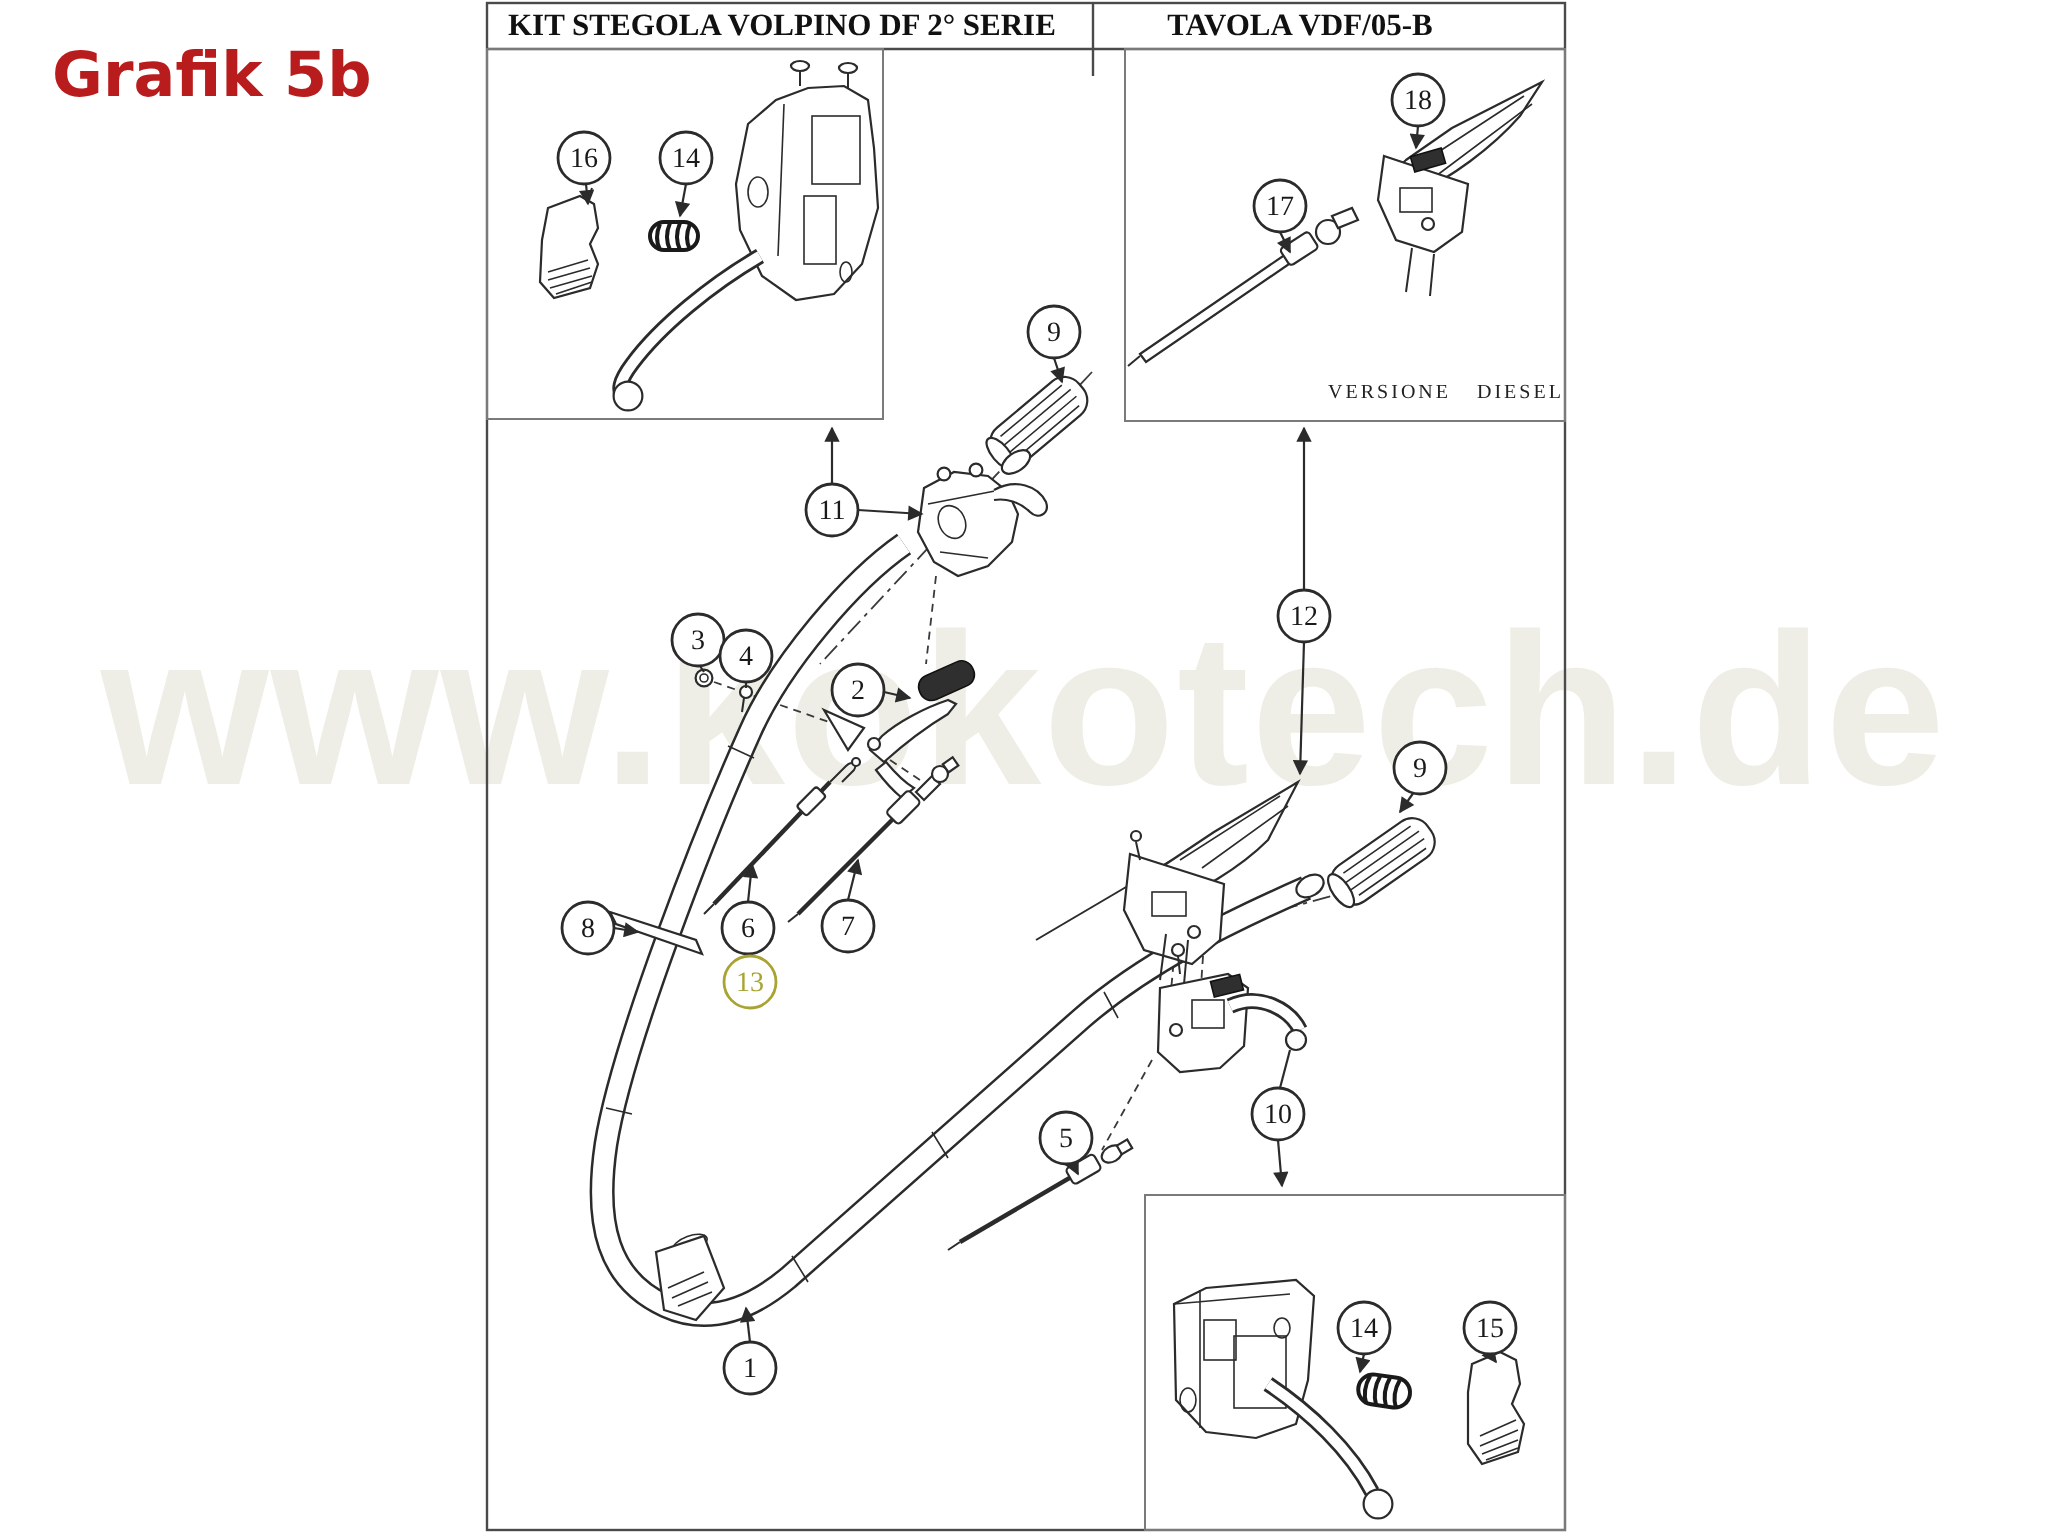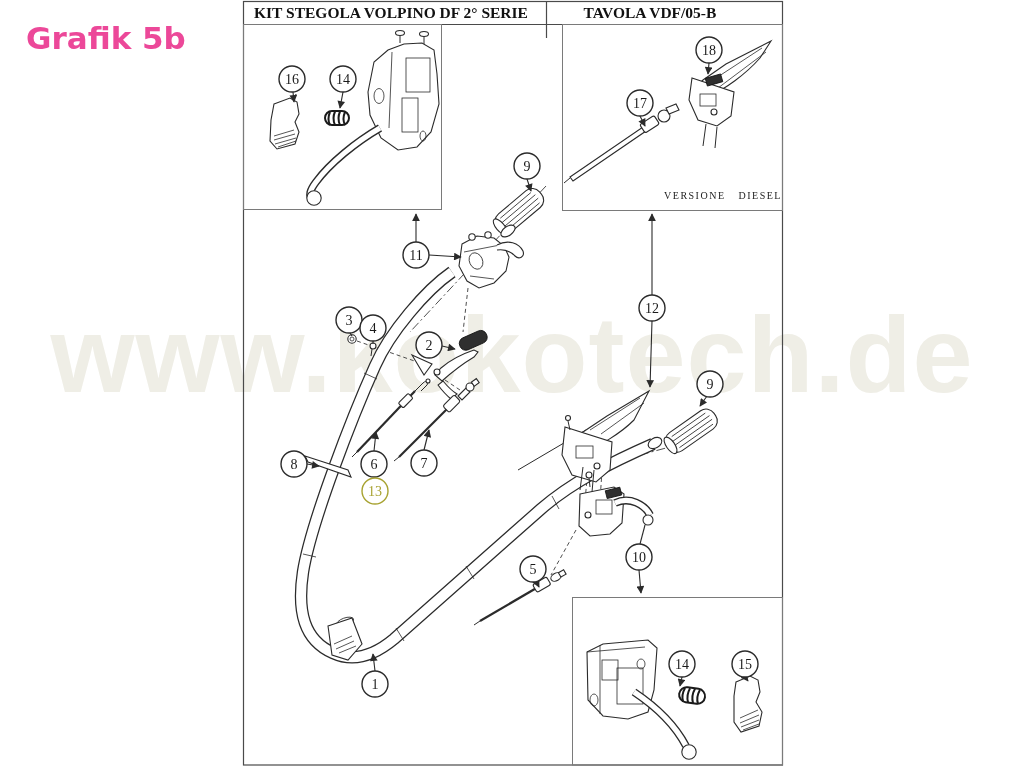--- a/index.html
+++ b/index.html
@@ -4,21 +4,21 @@
 <style>
   html,body{margin:0;padding:0;background:#fff;}
   .stage{position:relative;width:1024px;height:768px;background:#fff;overflow:hidden;
          font-family:"Liberation Serif",serif;}
   .watermark{position:absolute;left:0;top:292px;width:1024px;text-align:center;
              font-family:"Liberation Sans",sans-serif;font-weight:bold;
              font-size:108px;color:#efeee6;letter-spacing:1px;white-space:nowrap;
              user-select:none;z-index:0;}
   .corner-label{position:absolute;left:26px;top:20px;
                 font-family:"DejaVu Sans",sans-serif;font-weight:bold;
-                font-size:31px;color:#ec4899;z-index:2;}
+                font-size:31px;color:#b91c1c;z-index:2;}
   svg.diagram{position:absolute;left:0;top:0;z-index:1;}
   .tube-outer{fill:none;stroke:#2b2b2b;stroke-width:12.5;}
   .tube-inner{fill:none;stroke:#ffffff;stroke-width:10;}
   .lever-outer{fill:none;stroke:#2b2b2b;stroke-width:8;}
   .lever-inner{fill:none;stroke:#ffffff;stroke-width:5.2;}
   .part{fill:#ffffff;stroke:#2b2b2b;stroke-width:1.1;}
   .thin{fill:none;stroke:#2b2b2b;stroke-width:0.8;}
   .wire{fill:none;stroke:#2b2b2b;stroke-width:2.2;}
   .wiretail{fill:none;stroke:#2b2b2b;stroke-width:1;}
   .dark{fill:#2f2f2f;stroke:#111;stroke-width:0.8;}

